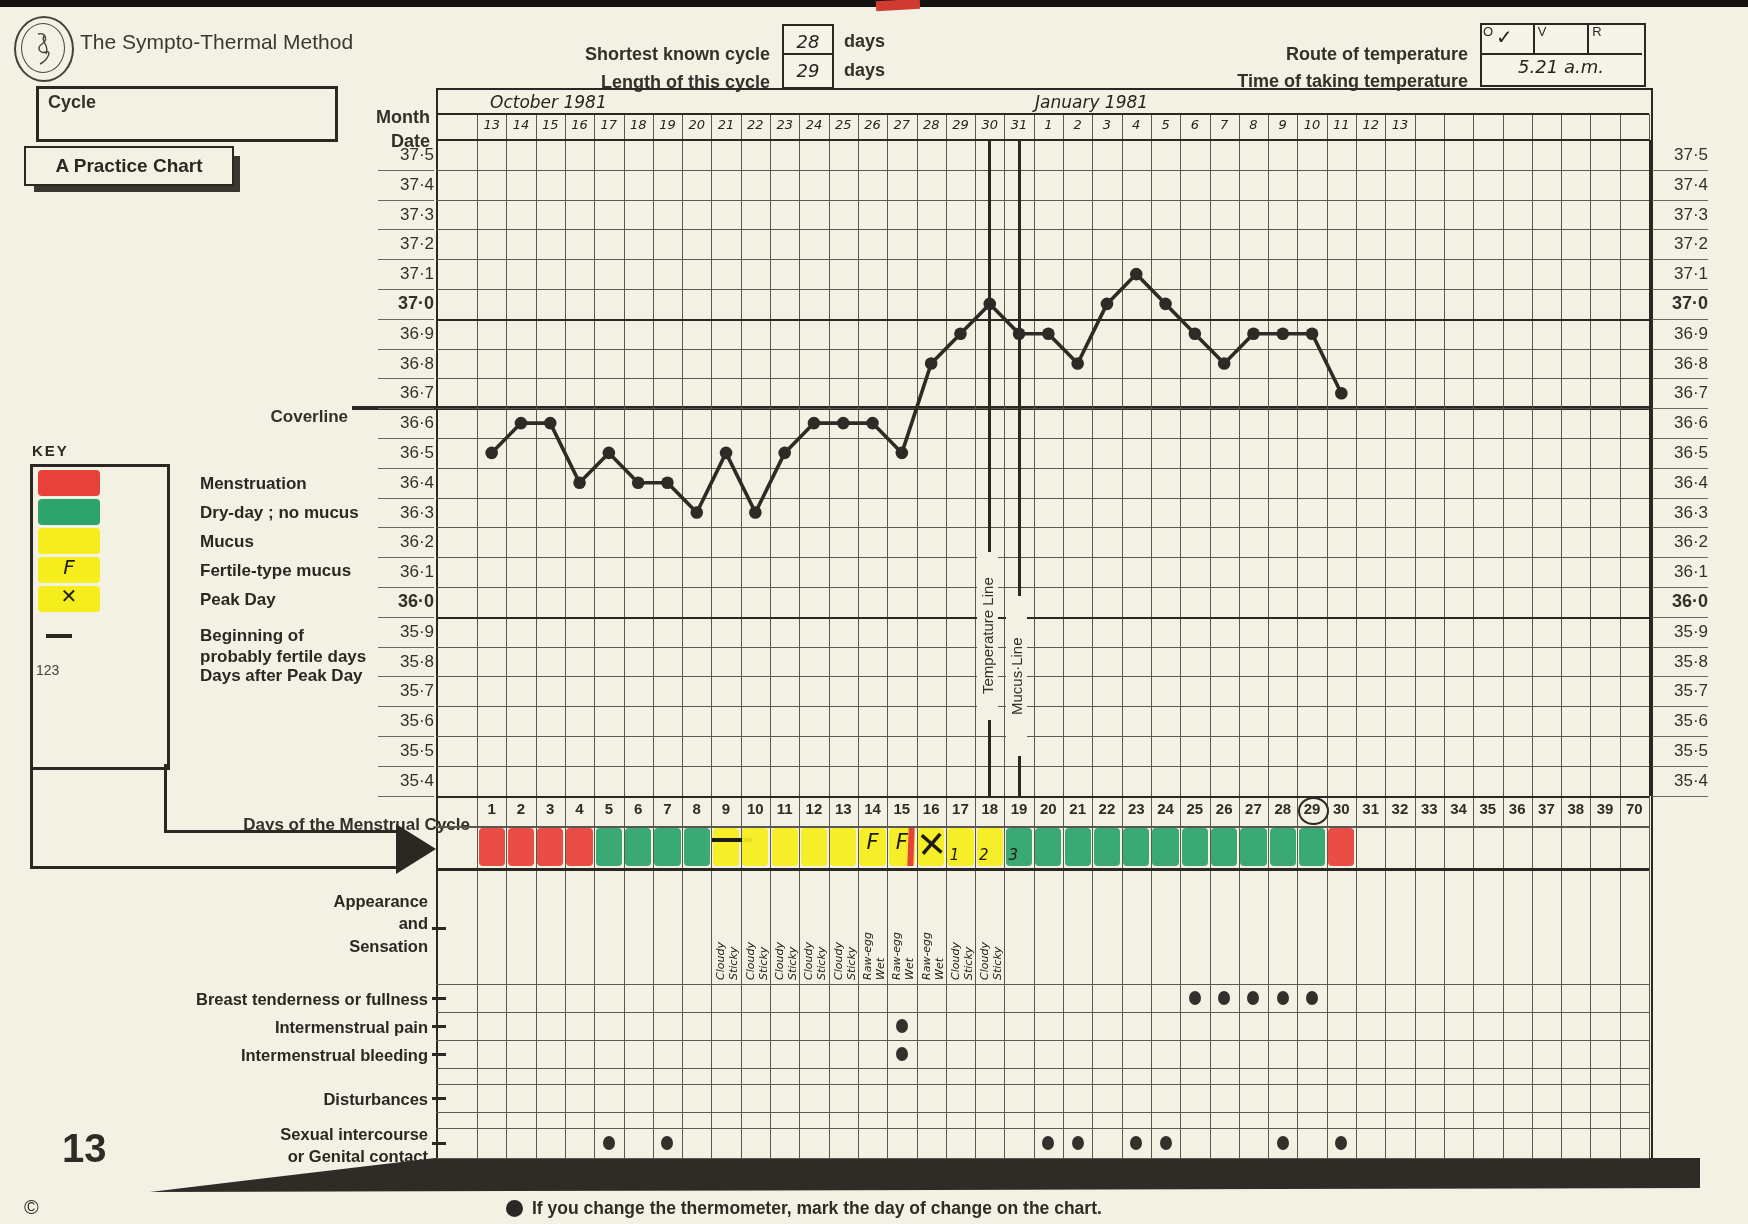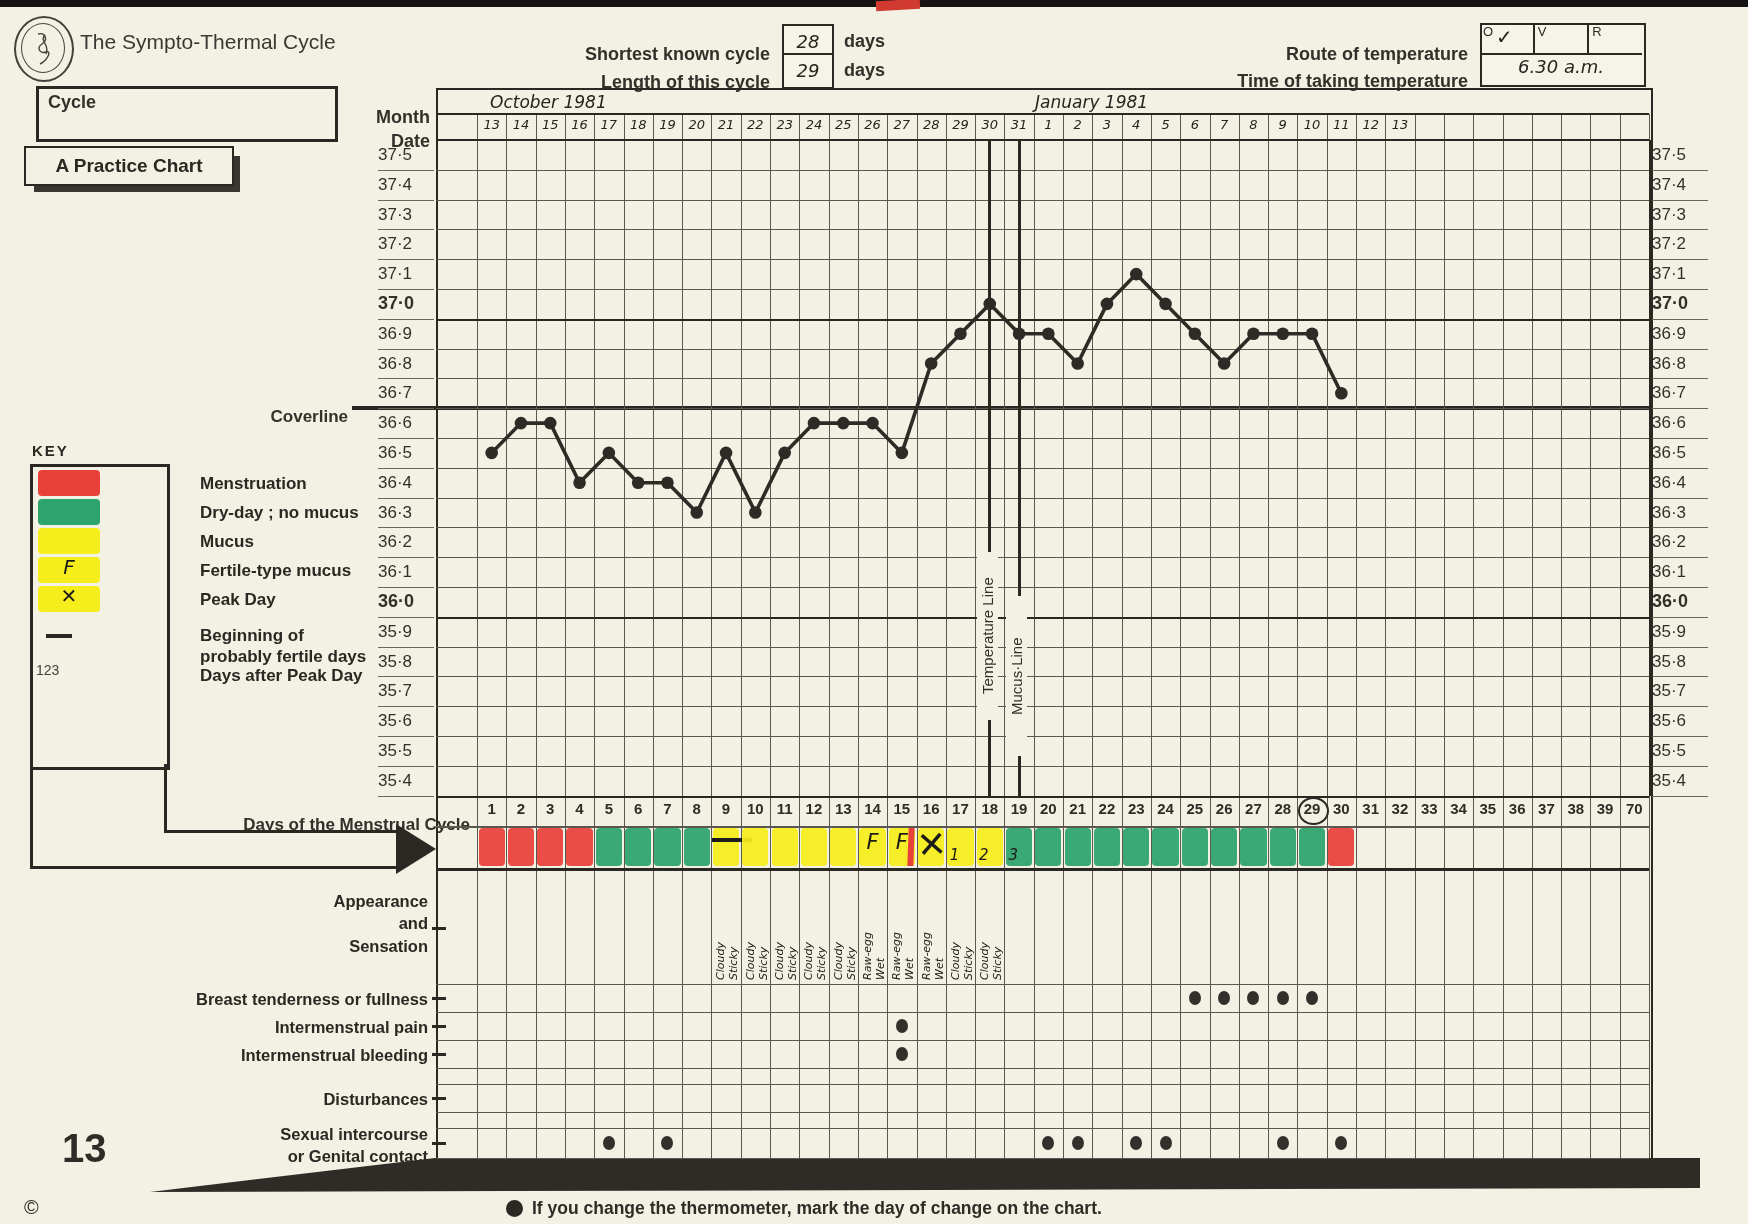--- a/index.html
+++ b/index.html
@@ -21,21 +21,21 @@
   #practice-shadow{left:34px;top:156px;width:206px;height:36px;background:#3a3731;}
   #practice-box{left:24px;top:146px;width:206px;height:36px;border:2.5px solid #2b2824;background:#f3f0e4;
                 font-size:19px;font-weight:bold;text-align:center;line-height:36px;}
   #outer-box{left:436px;top:88px;width:1213px;height:1070px;border:2.5px solid #2b2824;}
   #month-label{left:330px;top:94px;width:100px;font-size:18px;}
   #date-label{left:330px;top:118px;width:100px;font-size:18px;}
   .month-text{top:92px;font-size:17px;}
   .vline{background:#5a5650;width:1px;}
   .hline{background:#5a5650;height:1px;}
   .heavy{background:#2b2824;}
-  .axis-cell{width:56px;height:29.8px;line-height:29.8px;text-align:left;font-size:17px;color:#33302b;
+  .axis-cell{width:56px;height:29.8px;line-height:29.8px;text-align:right;font-size:17px;color:#33302b;
              border-bottom:1px solid #6a655d;}
   .axis-cell.b{font-weight:bold;font-size:18px;}
   #coverline-label{left:240px;top:394px;width:108px;font-size:17px;font-weight:bold;}
   #coverline{left:352px;top:406px;width:1297px;height:3.5px;background:#2b2824;}
   .cyc-num{top:800px;font-size:15px;font-weight:bold;text-align:center;color:#2f2c27;}
   .band-cell{top:828px;height:38px;border-radius:4px;opacity:.93;}
   .band-red{background:#e8413a;}
   .band-green{background:#2ca46c;}
   .band-yellow{background:#f6ee1c;}
   .band-mark{font-family:"DejaVu Sans",sans-serif;font-style:italic;color:#1d1b18;}
@@ -64,21 +64,21 @@
 
 <div class="abs" id="scan-top"></div>
 <div class="abs" id="scan-red"></div>
 
 <div class="abs" id="logo-outer"></div>
 <div class="abs" id="logo-inner">
   <svg width="42" height="48" viewBox="0 0 42 48">
     <path d="M16 10 C24 8 26 16 20 20 C14 24 18 30 24 28 C30 26 26 36 18 40 M22 12 C18 18 28 20 24 30" fill="none" stroke="#45423c" stroke-width="1.4"></path>
   </svg>
 </div>
-<div class="abs" id="title">The Sympto-Thermal Cycle</div>
+<div class="abs" id="title">The Sympto-Thermal Method</div>
 
 <div class="abs hdr-line lbl rt" style="left:520px;top:31px;width:250px;">Shortest known cycle</div>
 <div class="abs valbox" style="left:782px;top:24px;width:48px;height:32px;">
   <span class="hand" style="font-size:18px;line-height:32px;">28</span>
 </div>
 <div class="abs hdr-line lbl" style="left:844px;top:31px;">days</div>
 
 <div class="abs hdr-line lbl rt" style="left:520px;top:59px;width:250px;">Length of this cycle</div>
 <div class="abs valbox" style="left:782px;top:53px;width:48px;height:32px;">
   <span class="hand" style="font-size:18px;line-height:32px;">29</span>
@@ -93,21 +93,21 @@
     <span style="position:absolute;left:3px;top:1px;font-size:13px;">O</span>
     <span class="hand" style="position:absolute;left:16px;top:2px;font-size:20px;">✓</span>
   </div>
   <div style="flex:1;border-right:2px solid #2b2824;position:relative;">
     <span style="position:absolute;left:3px;top:1px;font-size:13px;">V</span>
   </div>
   <div style="flex:1;position:relative;">
     <span style="position:absolute;left:3px;top:1px;font-size:13px;">R</span>
   </div>
 </div>
-<div class="abs hand" style="left:1480px;top:56px;width:162px;text-align:center;font-size:18px;">6.30 a.m.</div>
+<div class="abs hand" style="left:1480px;top:56px;width:162px;text-align:center;font-size:18px;">5.21 a.m.</div>
 
 <div class="abs" id="name-box"></div>
 <div class="abs" id="name-label">Cycle</div>
 <div class="abs" id="practice-shadow"></div>
 <div class="abs" id="practice-box">A Practice Chart</div>
 
 <div class="abs lbl rt" id="month-label">Month</div>
 <div class="abs lbl rt" id="date-label">Date</div>
 <div class="abs hand month-text" style="left:490px;">October 1981</div>
 <div class="abs hand month-text" style="left:1035px;">January 1981</div>

